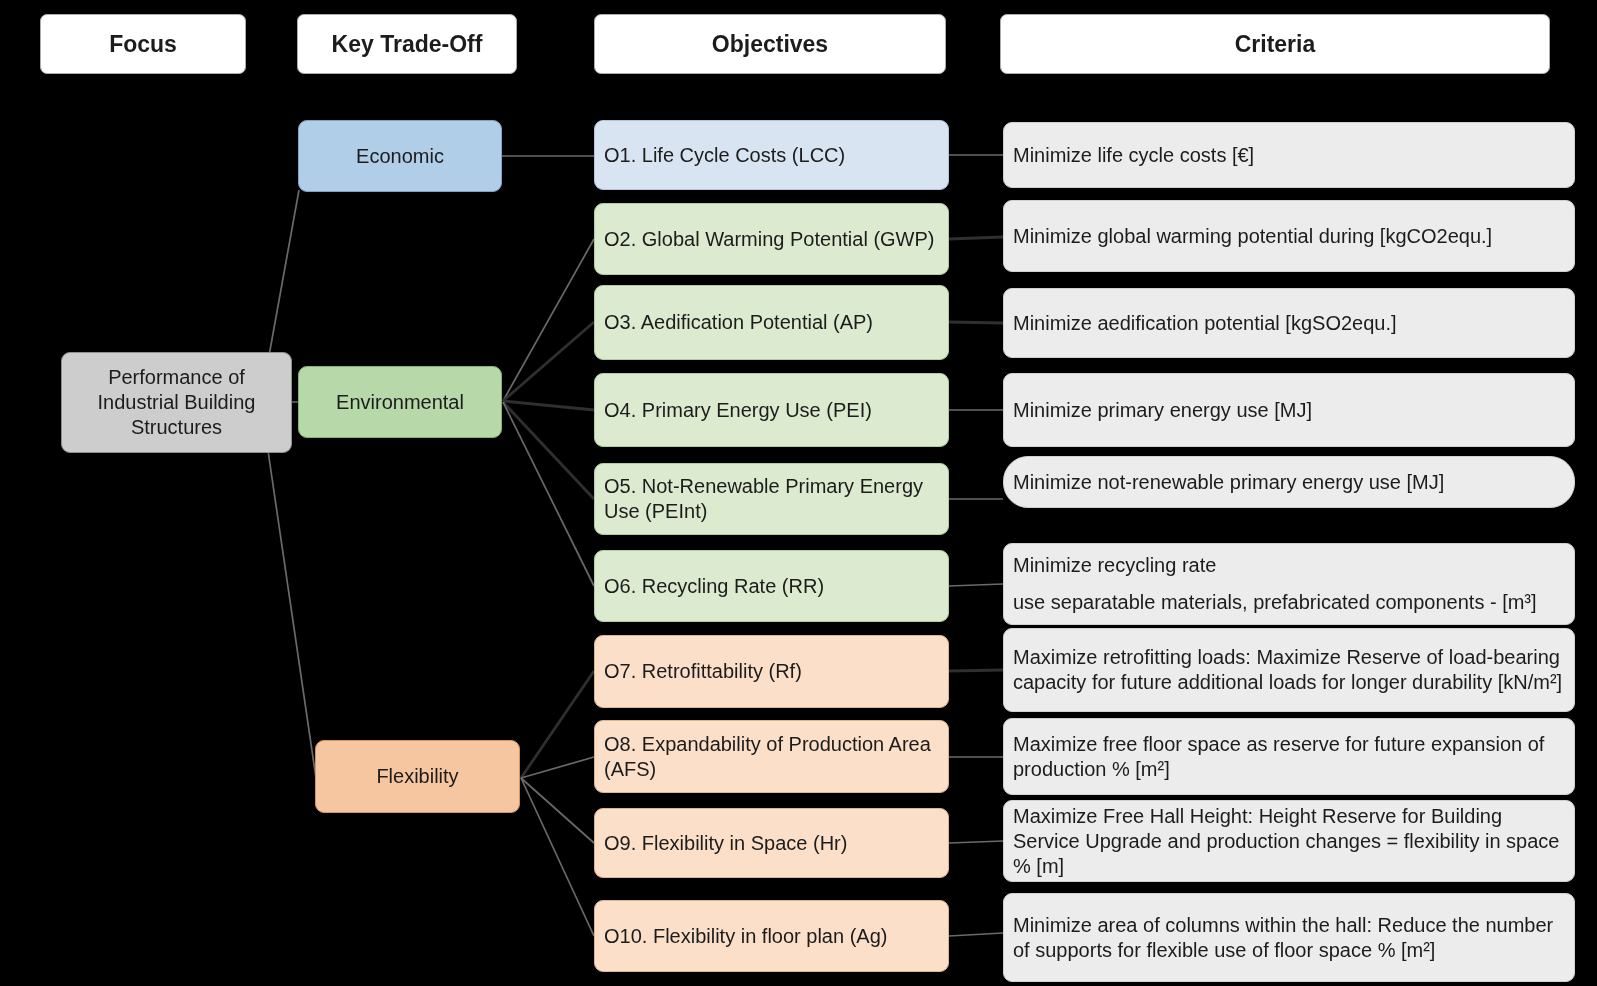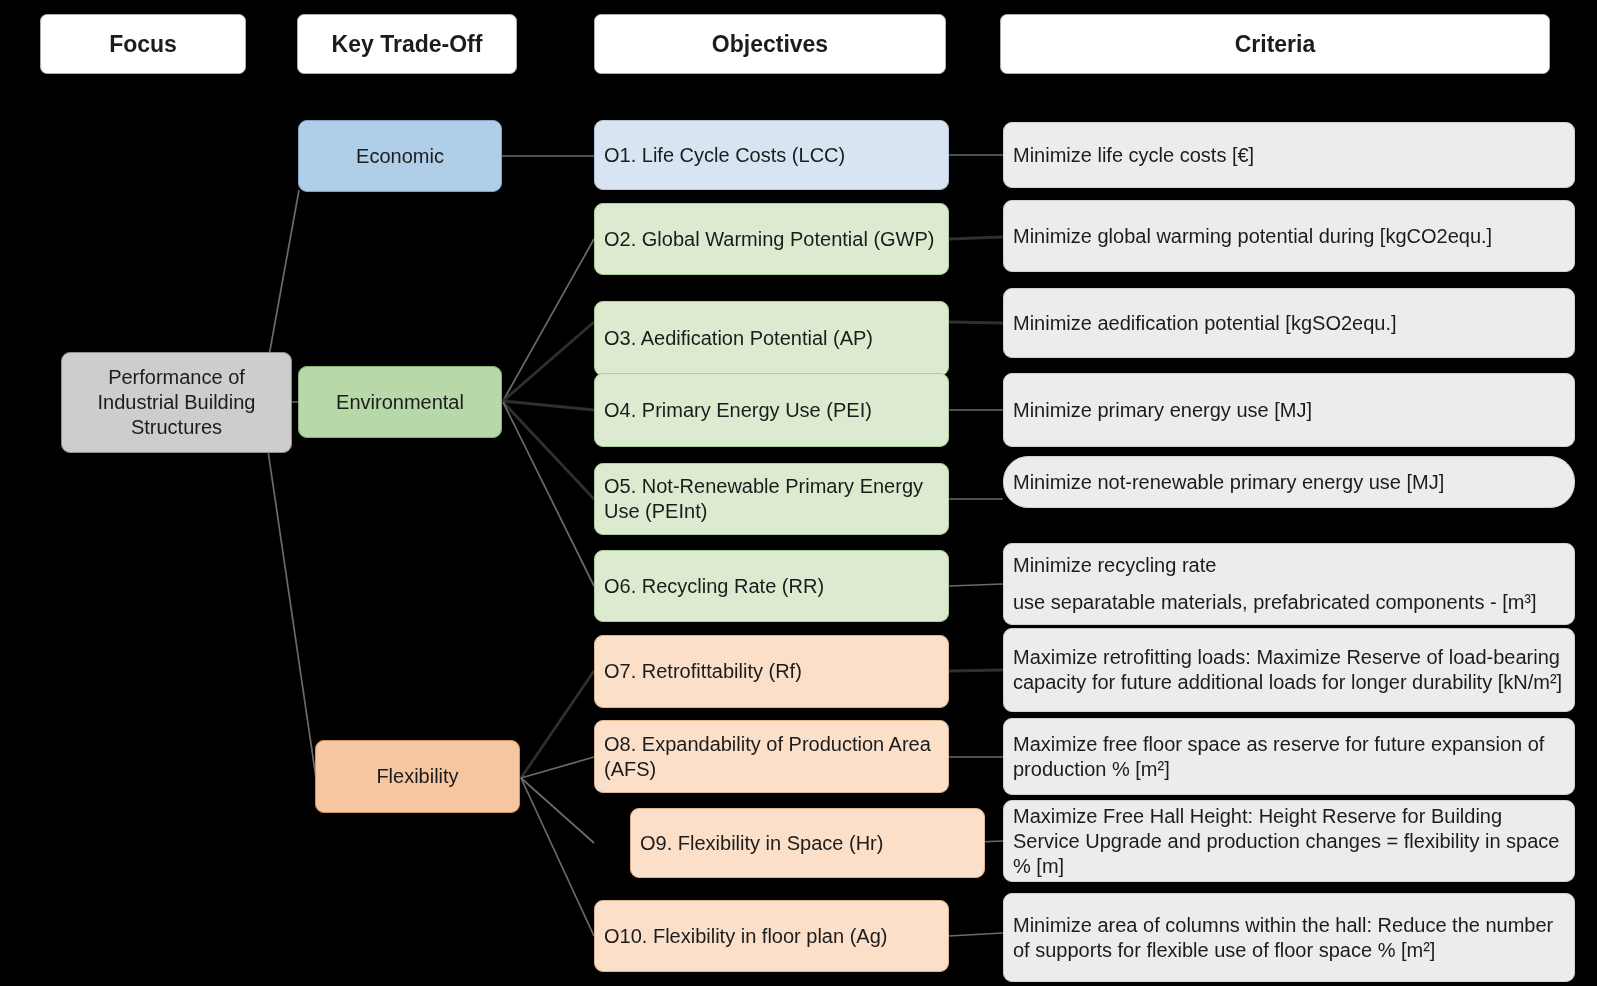--- a/index.html
+++ b/index.html
@@ -58,27 +58,27 @@
   
   #focus-box { left: 29px;  top: 352px; width: 231px; height: 101px; }
   #node-eco  { left: 298px; top: 120px; width: 204px; height: 72px; }
   #node-env  { left: 298px; top: 366px; width: 204px; height: 72px; }
   #node-flex { left: 315px; top: 740px; width: 205px; height: 73px; }
 
   
   .obj { left: 594px; width: 355px; }
   #o1  { top: 120px; height: 70px; }
   #o2  { top: 203px; height: 72px; }
-  #o3  { top: 301px; height: 75px; }
+  #o3  { top: 285px; height: 75px; }
   #o4  { top: 373px; height: 74px; }
   #o5  { top: 463px; height: 72px; }
   #o6  { top: 550px; height: 72px; }
   #o7  { top: 635px; height: 73px; }
   #o8  { top: 720px; height: 73px; }
-  #o9  { top: 808px; height: 70px; margin-left: 36px; }
+  #o9  { top: 808px; height: 70px; }
   #o10 { top: 900px; height: 72px; }
 
   
   .crit { left: 1003px; width: 572px; }
   #c1  { top: 122px; height: 66px; }
   #c2  { top: 200px; height: 72px; }
   #c3  { top: 288px; height: 70px; }
   #c4  { top: 373px; height: 74px; }
   #c5  { top: 456px; height: 52px; border-radius: 25px; }
   #c6  { top: 543px; height: 82px; line-height: 1.85; }

